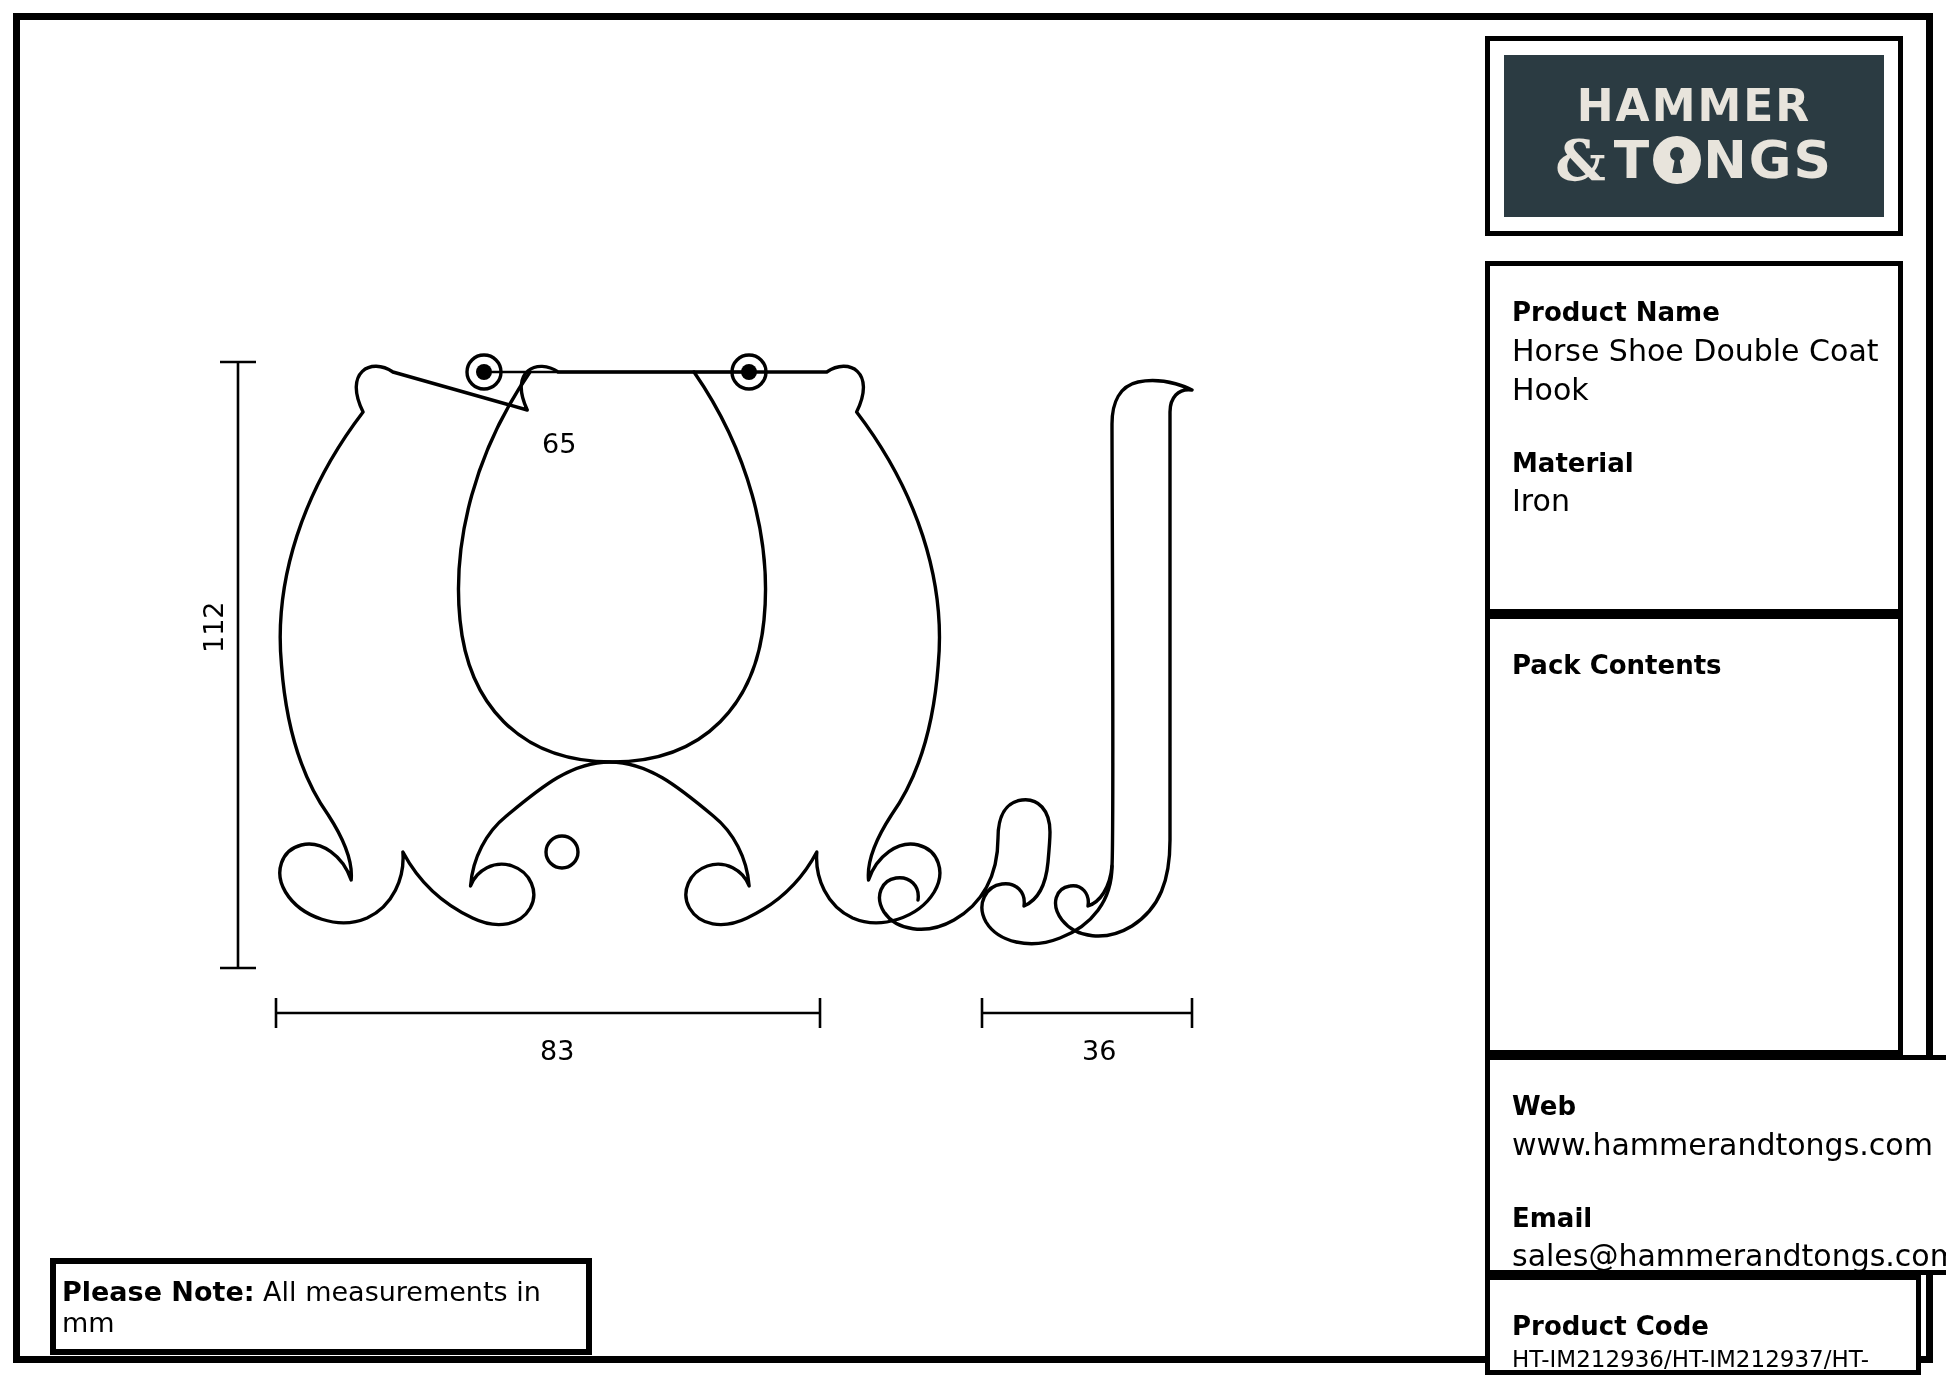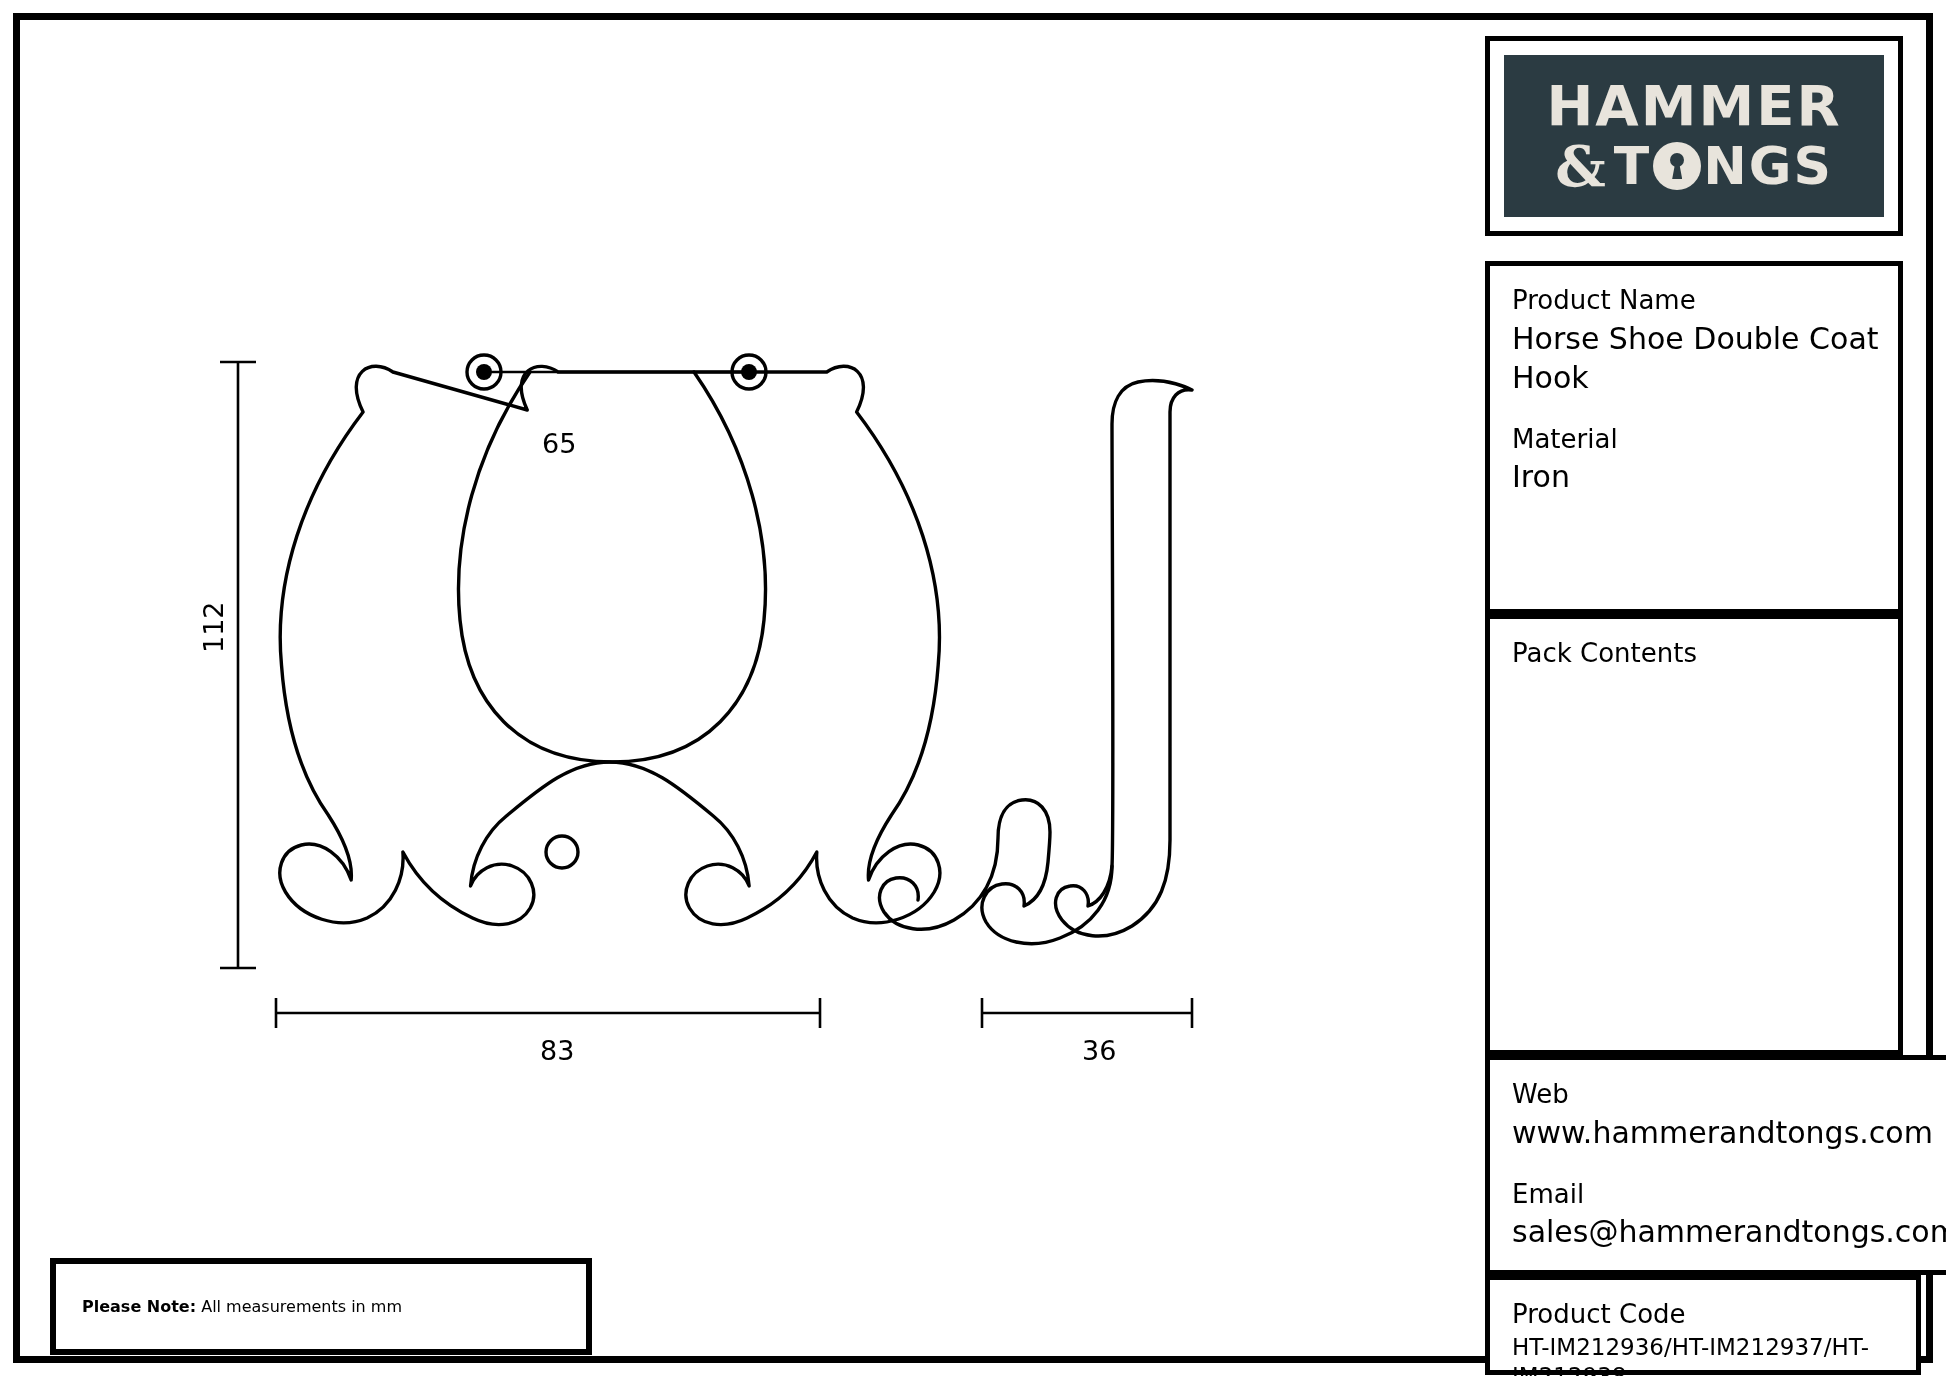--- a/index.html
+++ b/index.html
@@ -65,21 +65,21 @@
     background: #2b3b42;
     display: flex;
     flex-direction: column;
     align-items: center;
     justify-content: center;
   }
   .logo-line1 {
     color: #e8e4dc;
     font-family: "DejaVu Sans", sans-serif;
     font-weight: bold;
-    font-size: 56px;
+    font-size: 44px;
     letter-spacing: 2px;
     line-height: 1.0;
   }
   .logo-line2 {
     display: flex;
     align-items: center;
     color: #e8e4dc;
     font-family: "DejaVu Sans", sans-serif;
     font-weight: bold;
     font-size: 52px;
@@ -123,24 +123,24 @@
     clip-path: polygon(30% 0, 70% 0, 100% 100%, 0 100%);
   }
 
   .panel-inner {
     position: absolute;
     left: 22px;
     top: 18px;
     right: 16px;
   }
   .field-label {
-    font-weight: normal;
+    font-weight: bold;
     font-size: 26px;
     line-height: 1.25;
-    margin: 0 0 2px 0;
+    margin: 12px 0 2px 0;
   }
   .field-value {
     font-size: 30px;
     line-height: 1.3;
     margin: 0 0 0 0;
     white-space: pre-line;
   }
   .gap { height: 26px; }
 
   .panel-code .field-label { font-size: 26px; }
@@ -153,22 +153,22 @@
     top: 1258px;
     width: 542px;
     height: 97px;
     border: 6px solid #000;
     box-sizing: border-box;
     background: #fff;
     display: flex;
     align-items: center;
   }
   .note-text {
-    padding-left: 26px;
-    font-size: 16px;
+    padding-left: 6px;
+    font-size: 27px;
   }
   .note-text b { font-weight: bold; }
 
   
   .drawing {
     position: absolute;
     left: 20px;
     top: 20px;
     width: 1460px;
     height: 1336px;

